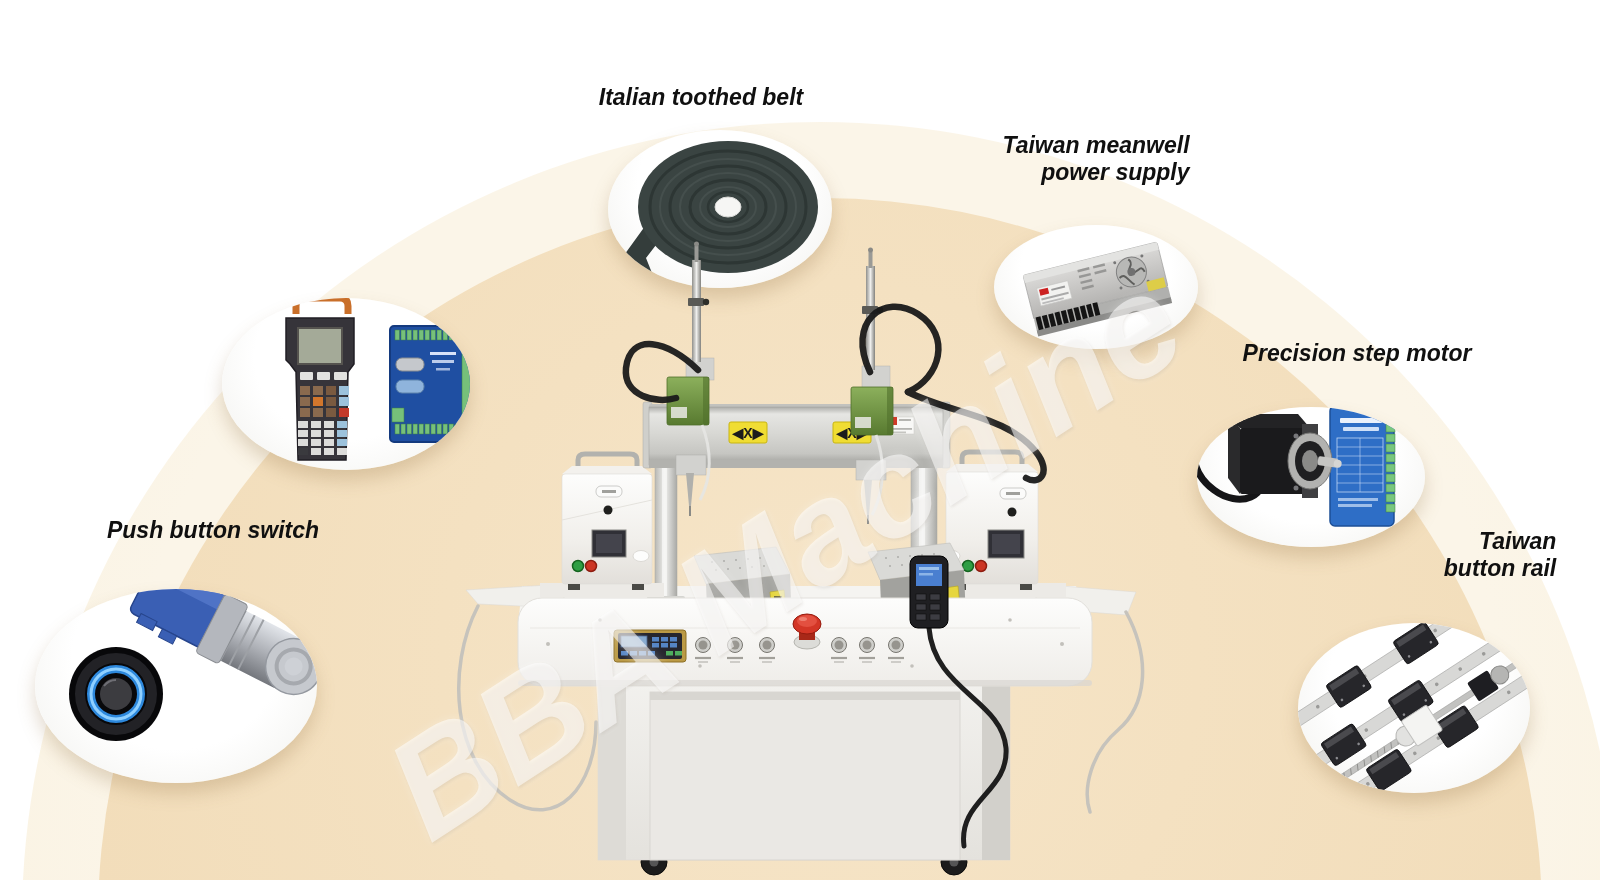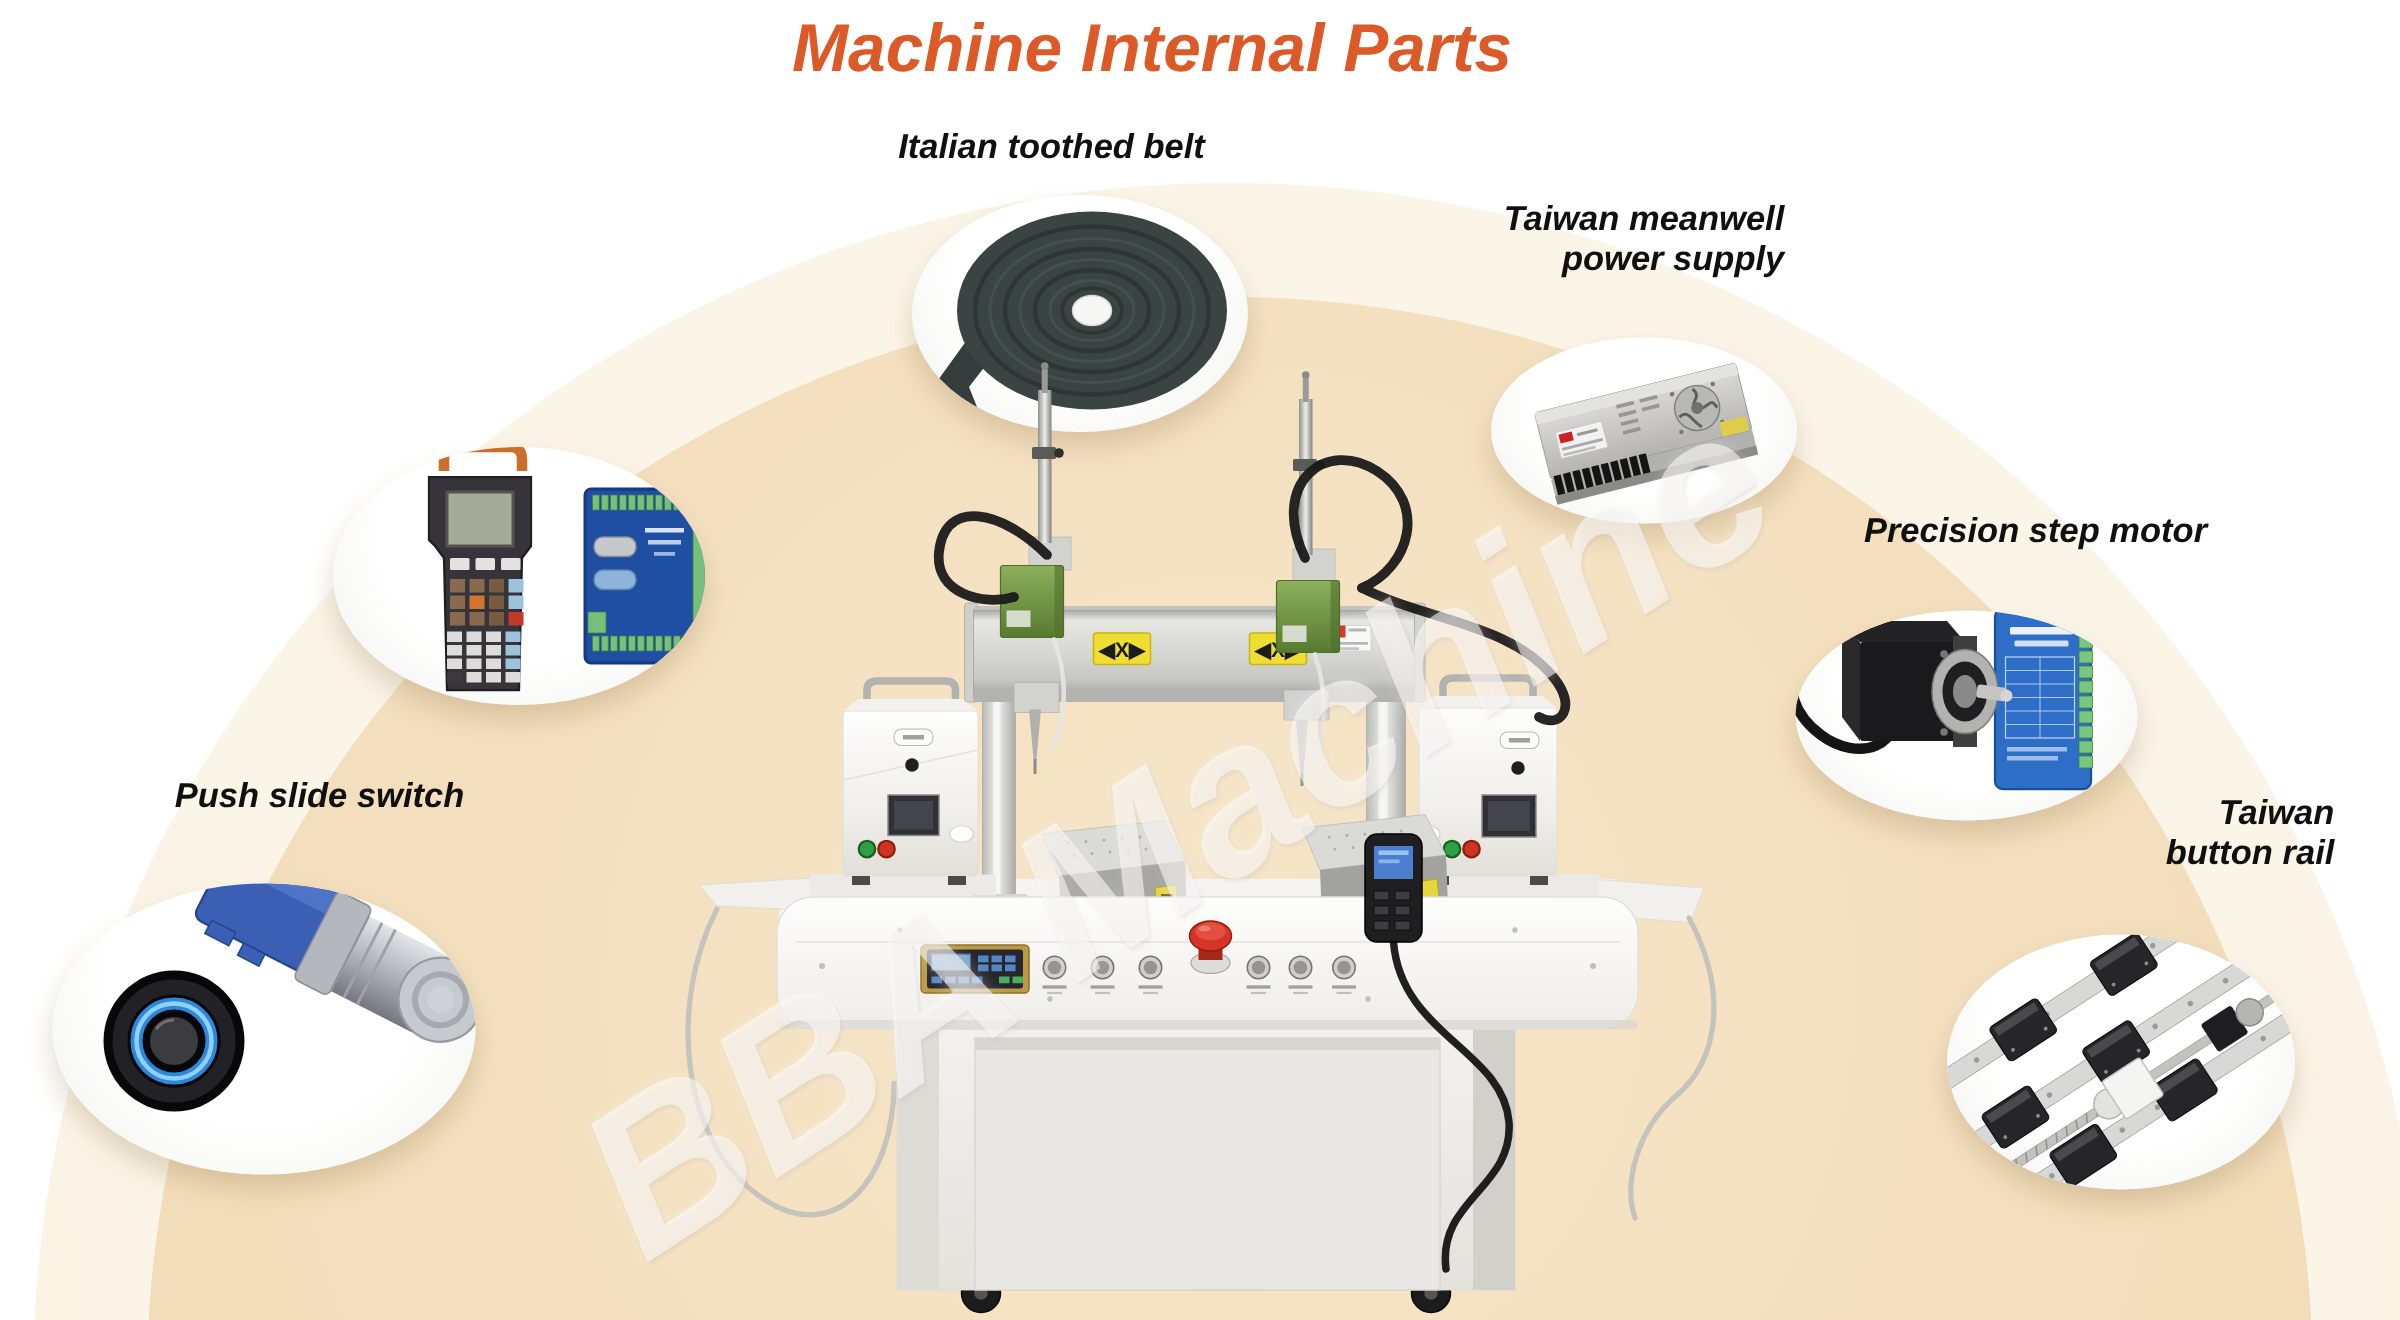--- a/index.html
+++ b/index.html
@@ -668,33 +668,32 @@
         </g>
       </g>
 
       <g fill="none" stroke="#c6c3bc" stroke-width="3.5" stroke-linecap="round">
         <path d="M478,606 C446,668 452,762 510,800 C556,830 596,788 596,722"></path>
         <path d="M1126,612 C1152,660 1146,706 1118,730 C1092,752 1082,788 1090,812"></path>
       </g>
     </g>
   </svg>
 
-  <div id="title">Machine Internal Parts</div>
   <div class="callout" id="lbl-belt">
     <span>Italian toothed belt</span>
   </div>
   <div class="callout" id="lbl-psu">
     <span>Taiwan meanwell</span><br>
     <span>power supply</span>
   </div>
   <div class="callout" id="lbl-motor">
     <span>Precision step motor</span>
   </div>
   <div class="callout" id="lbl-pushbutton">
-    <span>Push slide switch</span>
+    <span>Push button switch</span>
   </div>
   <div class="callout" id="lbl-sliderail">
     <span>Taiwan</span><br>
     <span>button rail</span>
   </div>
 
   <div id="watermark">BBA Machine</div>
 </div>
 
 </body></html>

